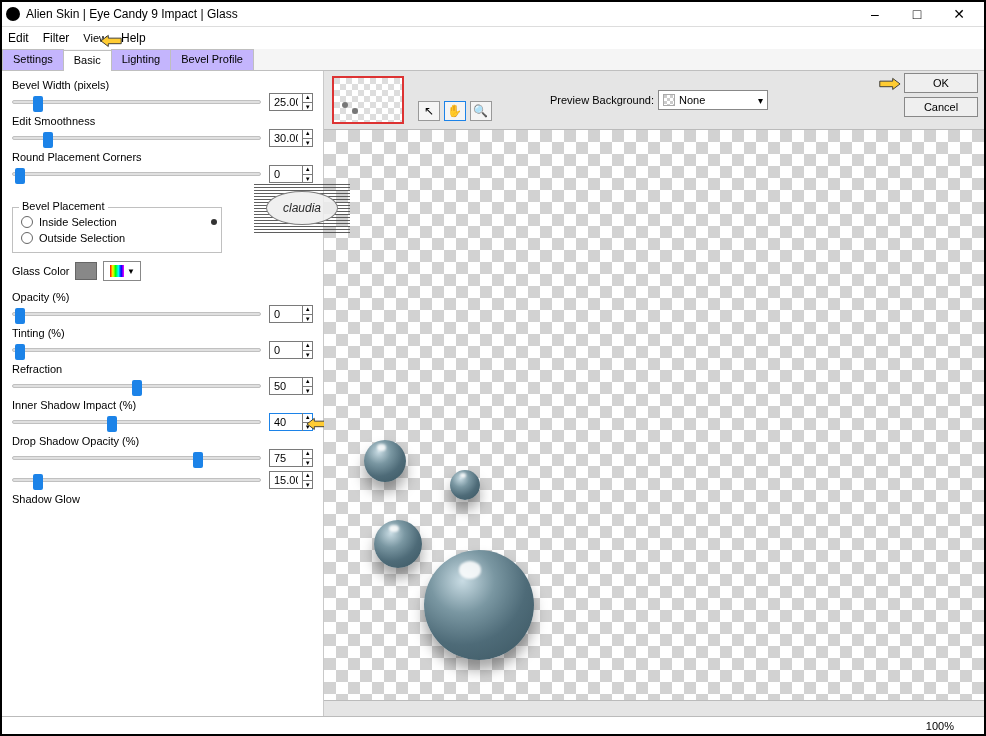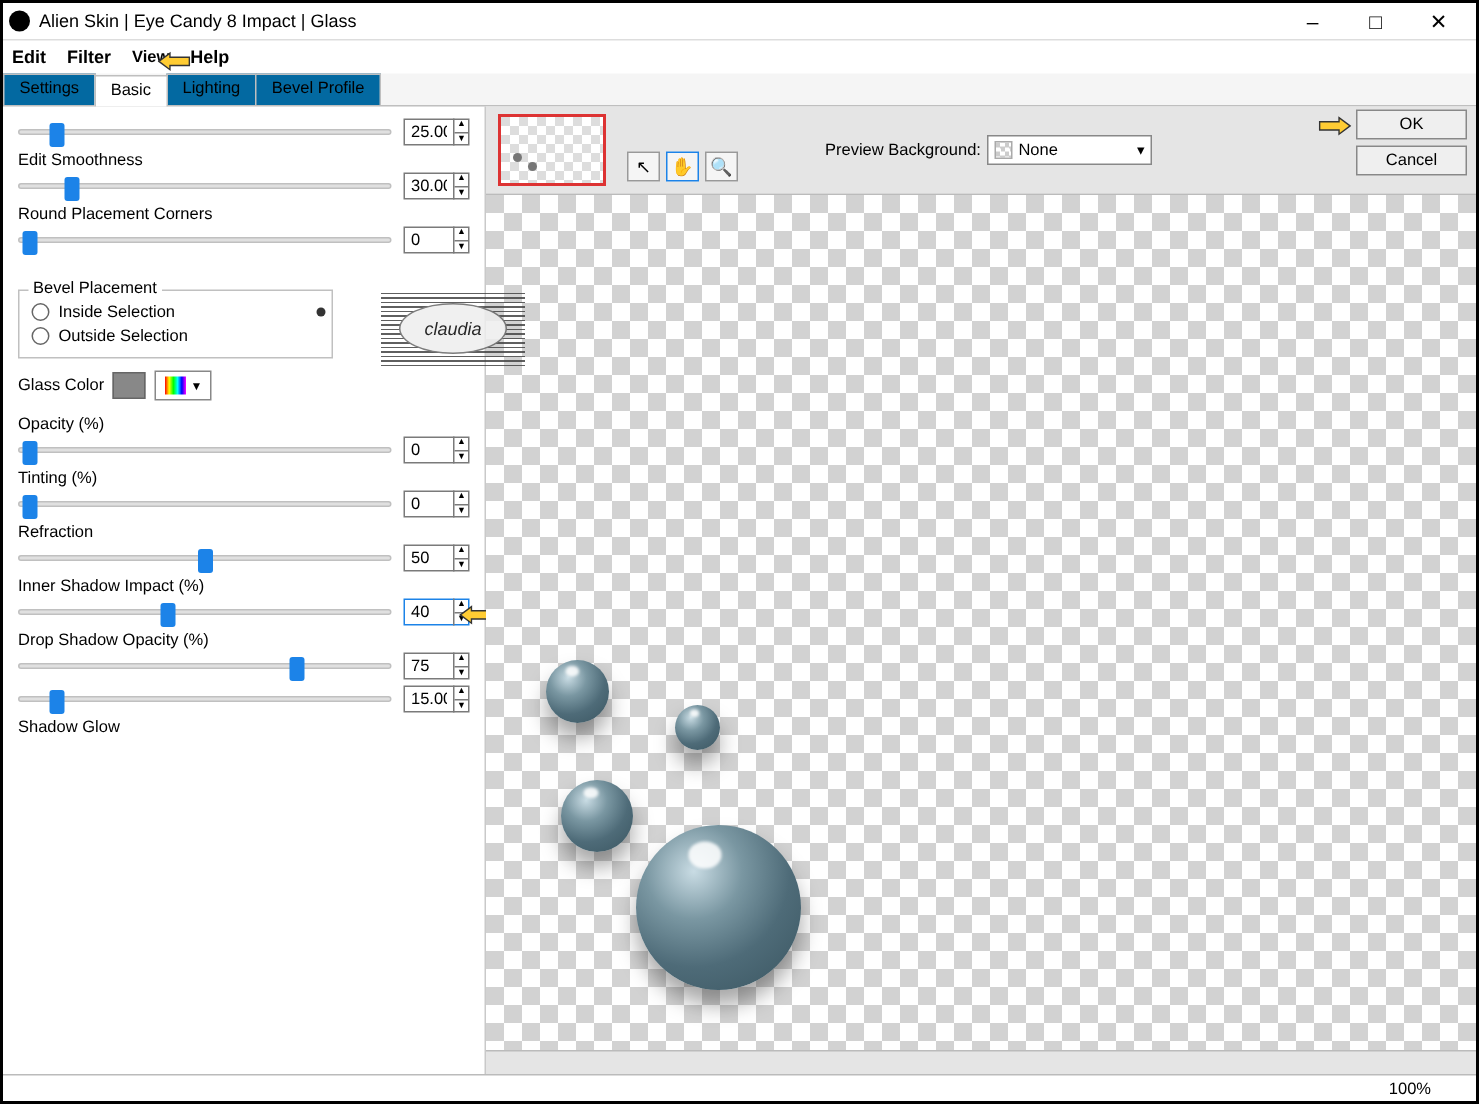--- a/index.html
+++ b/index.html
@@ -6,28 +6,28 @@
 body { background: #fff; width: 986px; height: 736px; position: relative; border: 2px solid #000; }
 
 
 .titlebar { height: 25px; display: flex; align-items: center; padding: 0 4px; background: #fff; border-bottom: 1px solid #ddd; }
 .titlebar .appicon { width: 14px; height: 14px; background: #000; border-radius: 50%; margin-right: 6px; }
 .titlebar .title { flex: 1; font-size: 12px; }
 .titlebar .winbtns { display: flex; }
 .titlebar .winbtn { width: 42px; height: 23px; display: flex; align-items: center; justify-content: center; font-size: 14px; }
 
 
-.menubar { height: 22px; display: flex; align-items: center; padding: 0 6px; gap: 14px; font-weight: bold; }
+.menubar { height: 22px; display: flex; align-items: center; padding: 0 6px; gap: 14px; }
 .menubar .menuitem { font-size: 12px; cursor: default; }
 .view-wrap { position: relative; display: flex; align-items: center; }
 .cursor-hand { position: absolute; width: 26px; height: 26px; pointer-events: none; }
 
 
 .tabstrip { height: 22px; display: flex; border-bottom: 1px solid #bfbfbf; background: #f5f5f5; }
-.tab { padding: 3px 10px; border: 1px solid #bfbfbf; border-bottom: none; background: #0369a1; margin-right: -1px; cursor: default; font-size: 11px; }
+.tab { padding: 3px 10px; border: 1px solid #bfbfbf; border-bottom: none; background: #c4b5fd; margin-right: -1px; cursor: default; font-size: 11px; }
 .tab.active { background: #fff; position: relative; top: 1px; }
 
 
 .main { display: flex; height: calc(100% - 25px - 22px - 22px - 18px); }
 .leftpanel { width: 322px; border-right: 1px solid #c9c9c9; padding: 8px 10px 8px 10px; }
 .rightpanel { flex: 1; display: flex; flex-direction: column; position: relative; }
 
 
 .row { margin-bottom: 4px; position: relative; }
 .row .lbl { font-size: 11px; margin-bottom: 2px; display: block; }
@@ -74,33 +74,33 @@
 
 .preview { flex: 1; background: repeating-conic-gradient(#fff 0 25%, #d2d2d2 0 50%) 0 0/24px 24px; position: relative; border-top: 1px solid #bbb; overflow: hidden; }
 .scroll-h { height: 16px; background: #e5e5e5; border-top: 1px solid #bbb; }
 .orb { position: absolute; border-radius: 50%; background: radial-gradient(circle at 35% 28%, #c9dce4 0%, #7a97a2 30%, #4e6b78 60%, #3a5560 100%); box-shadow: 0 10px 14px rgba(0,0,0,.35); }
 .orb::after { content: ""; position: absolute; top: 10%; left: 32%; width: 20%; height: 16%; background: rgba(255,255,255,.85); border-radius: 50%; filter: blur(1px); }
 
 
 .status { position: absolute; bottom: 0; left: 0; right: 0; height: 18px; border-top: 1px solid #bbb; display: flex; align-items: center; justify-content: flex-end; padding: 0 30px; font-size: 11px; background: #fff; }
 
 
-.wm { position: absolute; left: 252px; top: 192px; width: 96px; height: 50px; background: repeating-linear-gradient(0deg,#444 0 1px, transparent 1px 3px); display: flex; align-items: center; justify-content: center; opacity: .85; pointer-events: none; }
+.wm { position: absolute; left: 252px; top: 181px; width: 96px; height: 50px; background: repeating-linear-gradient(0deg,#444 0 1px, transparent 1px 3px); display: flex; align-items: center; justify-content: center; opacity: .85; pointer-events: none; }
 .wm .oval { background: #eee; border: 1px solid #666; border-radius: 50%; width: 72px; height: 34px; display: flex; align-items: center; justify-content: center; font-style: italic; font-size: 12px; }
 
 
 .hand { width: 30px; height: 24px; }
 .hand svg { width: 100%; height: 100%; }
 </style>
 </head>
 <body>
 
 <div class="titlebar">
   <div class="appicon"></div>
-  <div class="title">Alien Skin | Eye Candy 8 Impact | Glass</div>
+  <div class="title">Alien Skin | Eye Candy 9 Impact | Glass</div>
   <div class="winbtns">
     <div class="winbtn">–</div>
     <div class="winbtn">□</div>
     <div class="winbtn">✕</div>
   </div>
 </div>
 
 <div class="menubar">
   <span class="menuitem">Edit</span>
   <span class="menuitem">Filter</span>
@@ -120,20 +120,21 @@
   <div class="tab active">Basic</div>
   <div class="tab">Lighting</div>
   <div class="tab">Bevel Profile</div>
 </div>
 
 <div class="main">
 
   <div class="leftpanel">
 
     <div class="row">
+      <span class="lbl">Bevel Width (pixels)</span>
       <div class="row-line">
         <div class="slider-track">
             <div class="slider-thumb" style="left:10%"></div>
           </div>
         <div class="numbox">
             <input value="25.00" style="">
             <div class="spinner">
               <div class="sp">▲</div>
               <div class="sp">▼</div>
             </div>

